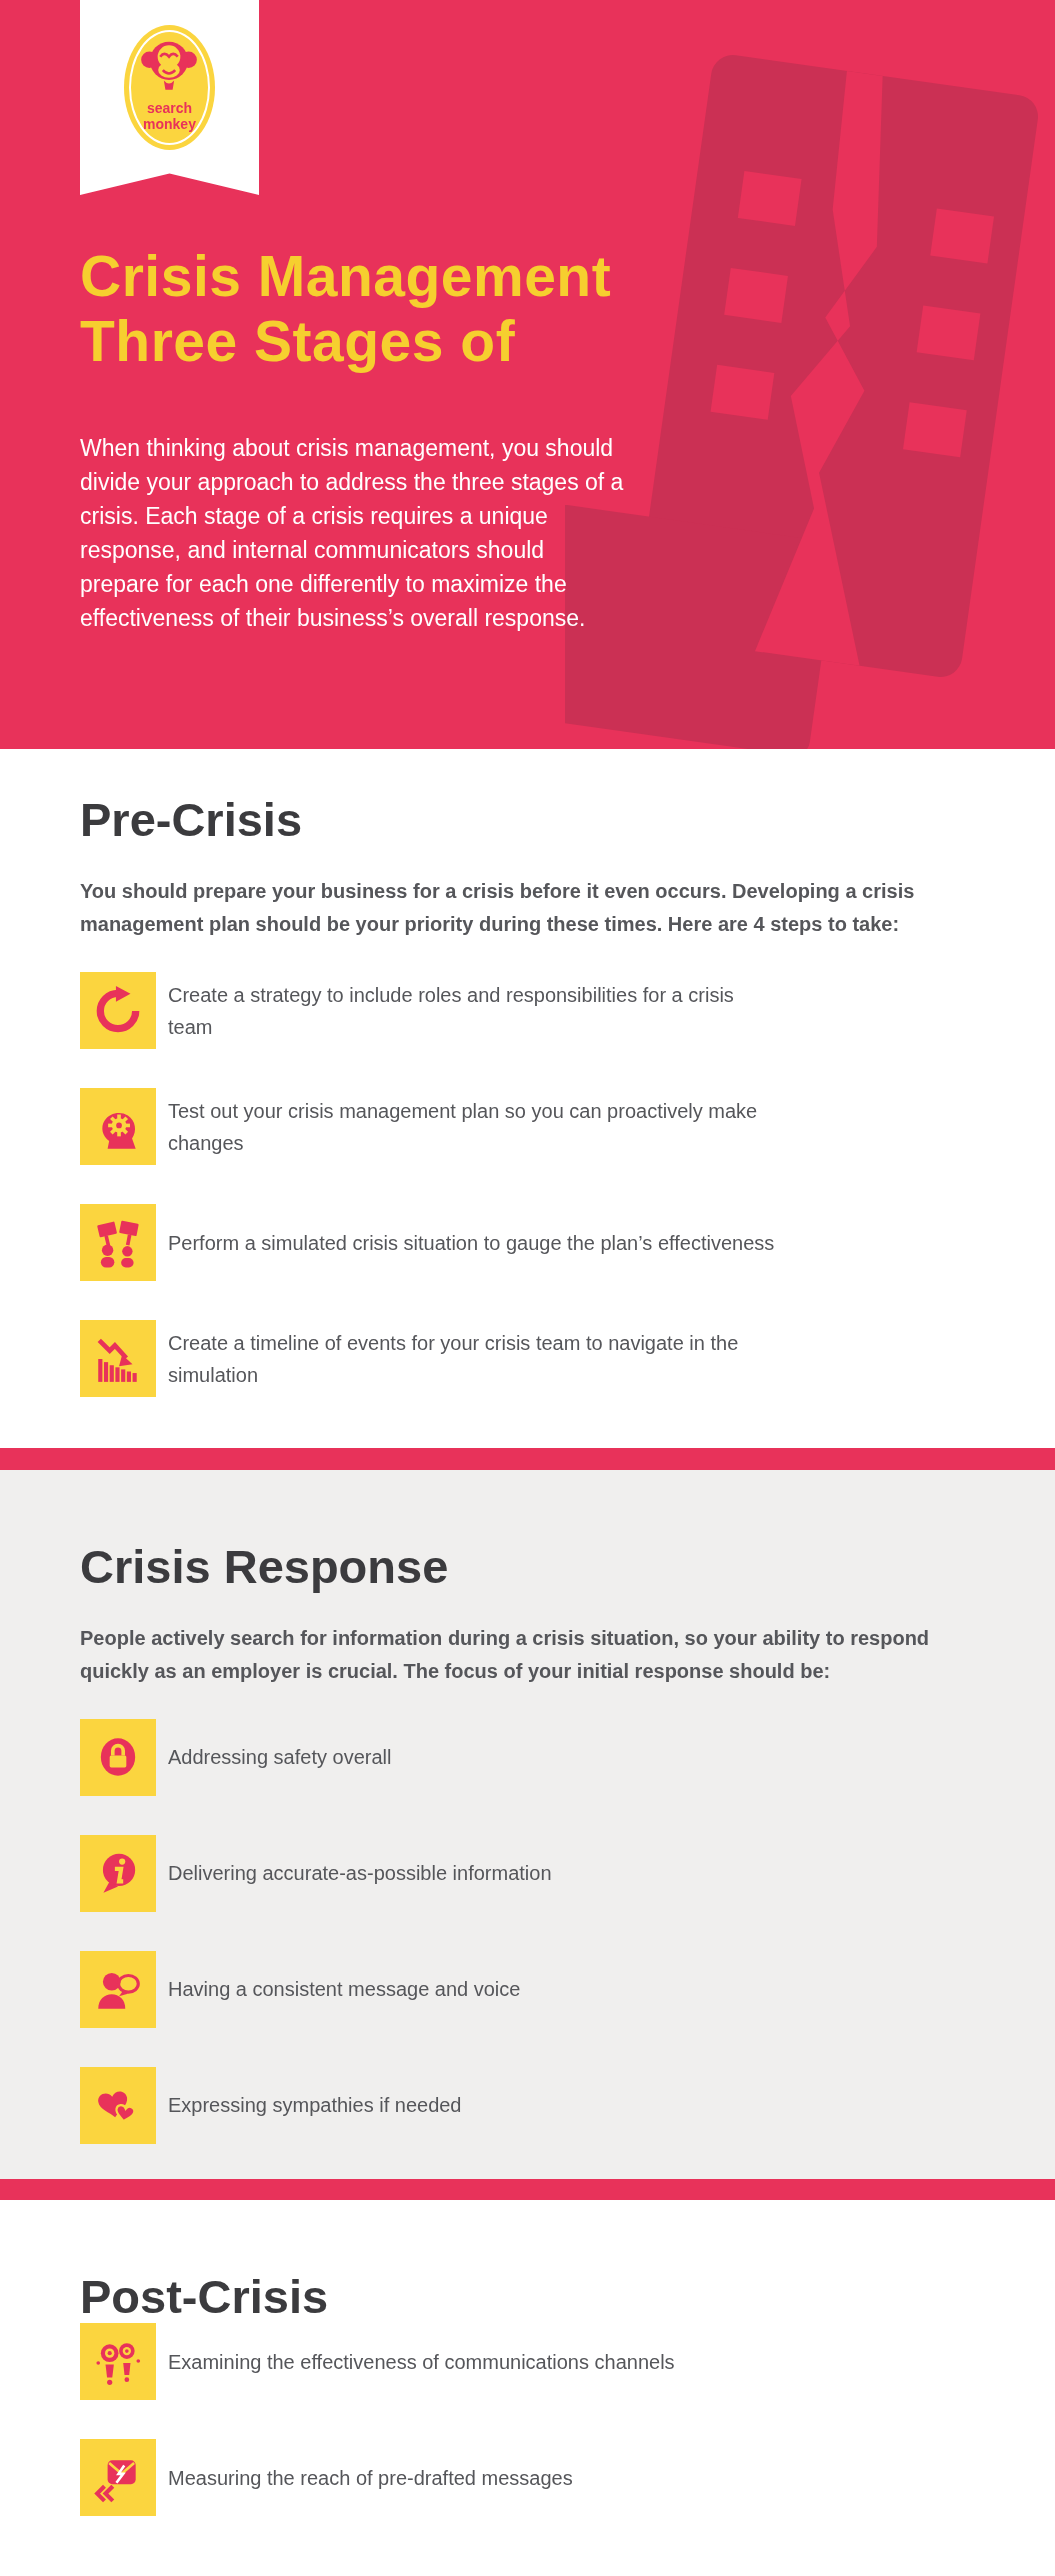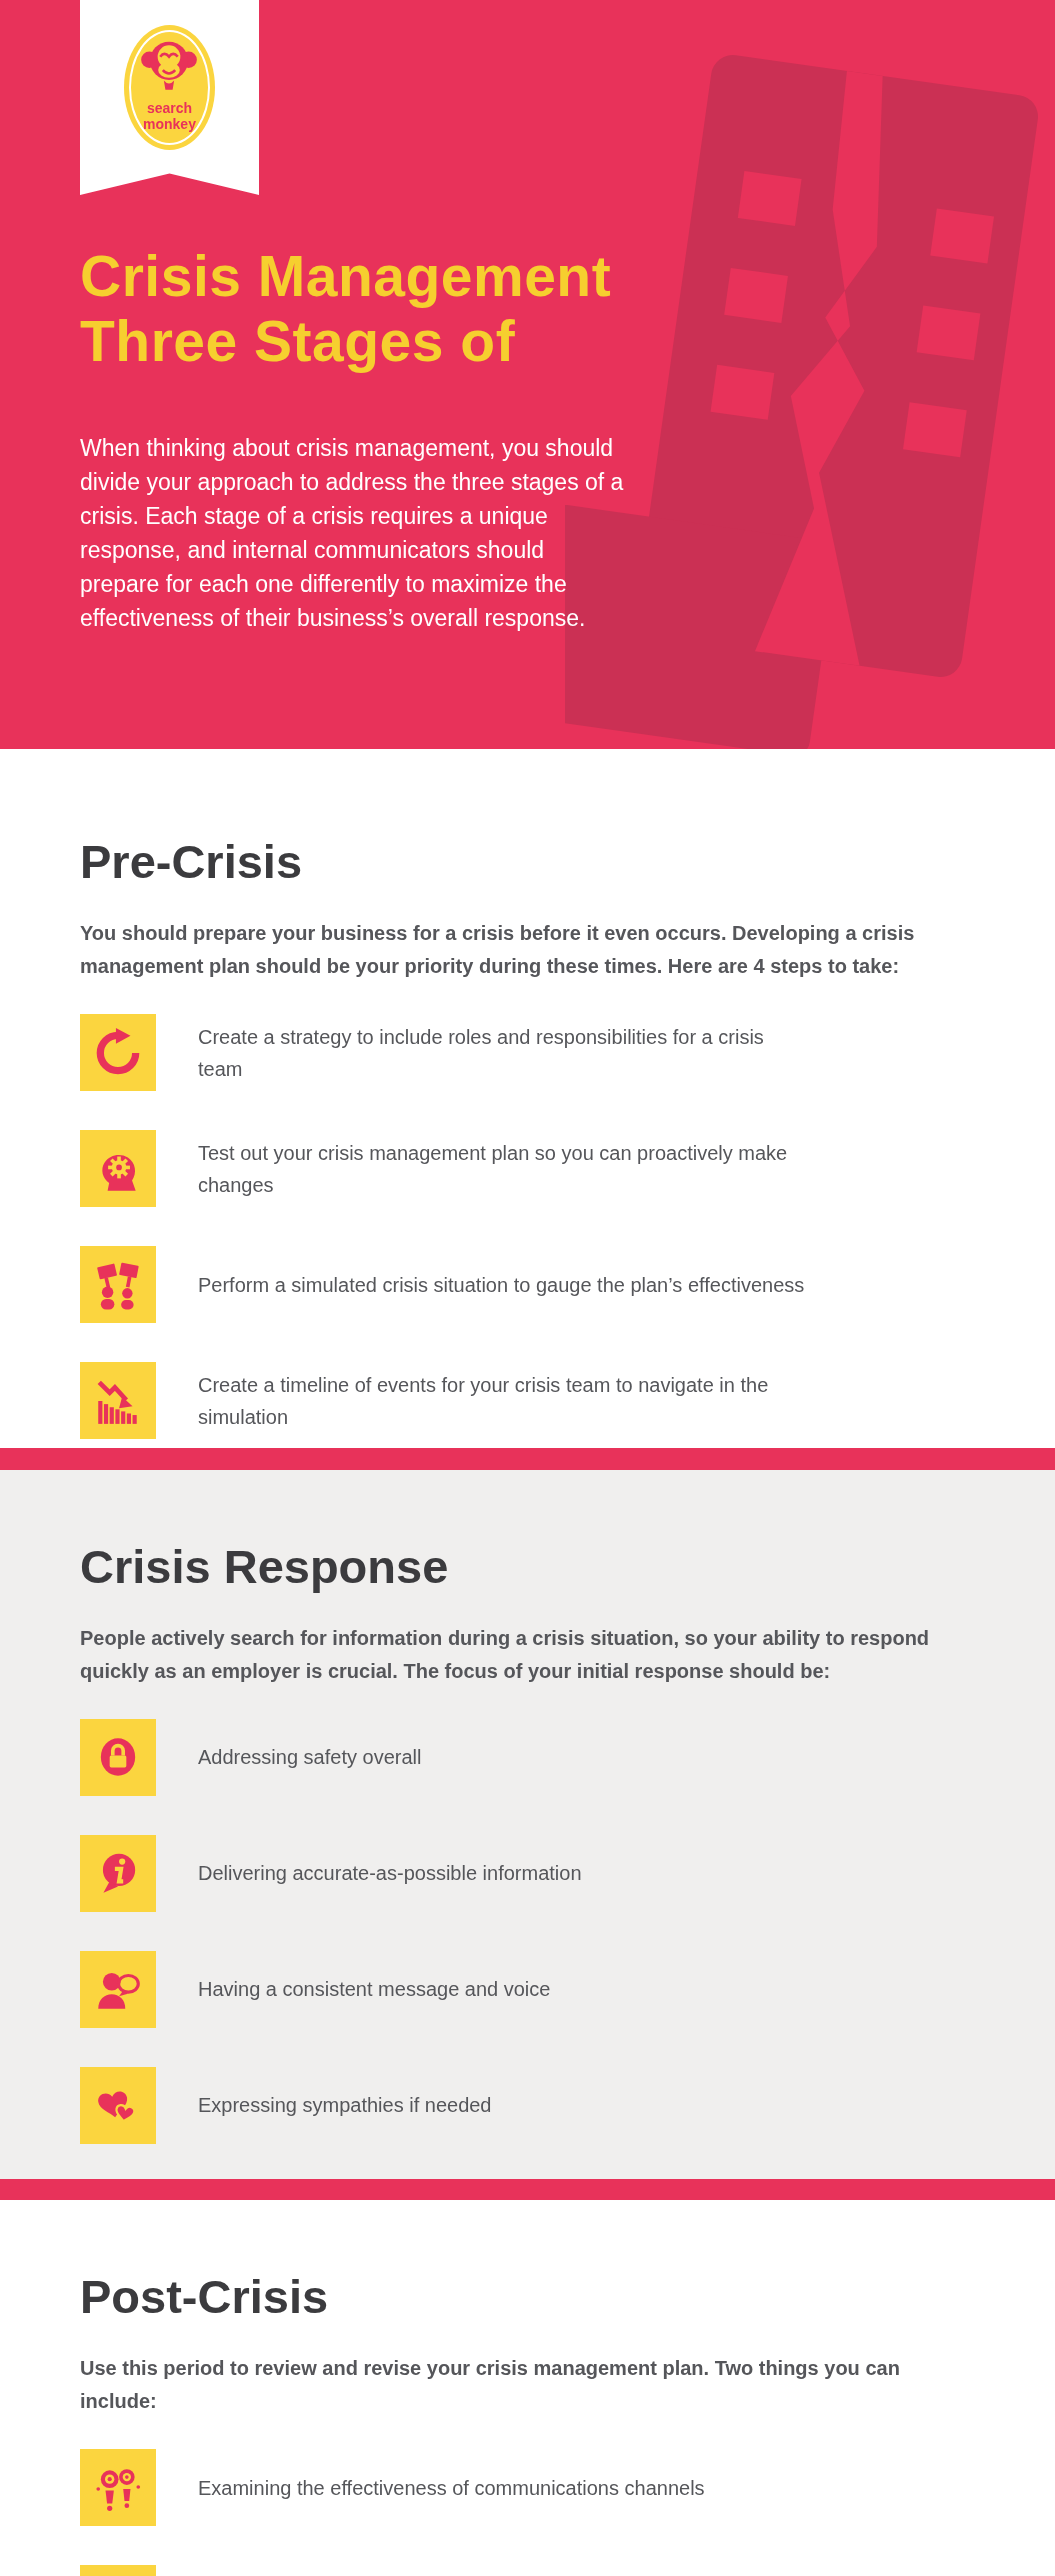--- a/index.html
+++ b/index.html
@@ -25,30 +25,30 @@
     color:var(--crimson);font-weight:bold;font-size:14px;line-height:15.5px;letter-spacing:0px;}
   .title{position:absolute;left:80px;top:244px;color:var(--yellow_deep);
     font-size:57px;line-height:65px;font-weight:bold;letter-spacing:0.5px;}
   .header-intro{position:absolute;left:80px;top:431px;width:546px;color:var(--white);
     font-size:23px;line-height:34px;font-weight:400;}
 
   
   .section{overflow:hidden;}
   .section h2{margin:0 0 0 80px;color:var(--heading_text);font-size:47px;line-height:53px;font-weight:bold;letter-spacing:0;}
   .sec-intro{margin:29px 80px 31px 80px;color:var(--body_text);font-size:20px;line-height:33px;font-weight:bold;}
-  .section-pre{height:699px;background:var(--white);padding-top:86px;}
+  .section-pre{height:699px;background:var(--white);padding-top:44px;}
   .section-pre .sec-intro{max-width:886px;}
   .section-response{height:709px;background:var(--section_gray);padding-top:70px;}
   .section-response .sec-intro{max-width:886px;}
   .section-post{height:460px;background:var(--white);padding-top:70px;}
   .band{height:21.6px;background:var(--crimson);}
   .item{display:flex;align-items:center;margin:0 0 39px 80px;}
   .iconbox{width:76px;height:77px;background:var(--yellow);flex:0 0 auto;
     display:flex;align-items:center;justify-content:center;}
-  .item-text{margin-left:42px;max-width:613px;color:var(--body_text);font-size:20px;line-height:32px;}
+  .item-text{margin-left:12px;max-width:613px;color:var(--body_text);font-size:20px;line-height:32px;}
 </style>
 </head>
 <body>
 
 <div class="page">
 
   <div class="header">
     <svg class="building" width="536" height="711" viewBox="0 0 1040 1380">
       <g transform="rotate(8 520 600)">
         <rect x="210" y="50" width="640" height="1140" rx="42" fill="var(--crimson_dark)"></rect>
@@ -220,21 +220,20 @@
         </svg>
       </div>
       <div class="item-text">Expressing sympathies if needed</div>
     </div>
   </div>
 
   <div class="band"></div>
 
   <div class="section section-post">
     <h2>Post-Crisis</h2>
-    <p class="sec-intro">Use this period to review and revise your crisis management plan. Two things you can include:</p>
 
     <div class="item">
       <div class="iconbox">
         <svg width="52" height="52" viewBox="0 0 100 100">
           <g>
             <circle cx="34" cy="33" r="17" fill="var(--crimson)"></circle>
             <circle cx="34" cy="33" r="9" fill="var(--yellow)"></circle>
             <circle cx="34" cy="33" r="4" fill="var(--crimson)"></circle>
             <circle cx="67" cy="29" r="15" fill="var(--crimson)"></circle>
             <circle cx="67" cy="29" r="8" fill="var(--yellow)"></circle>

